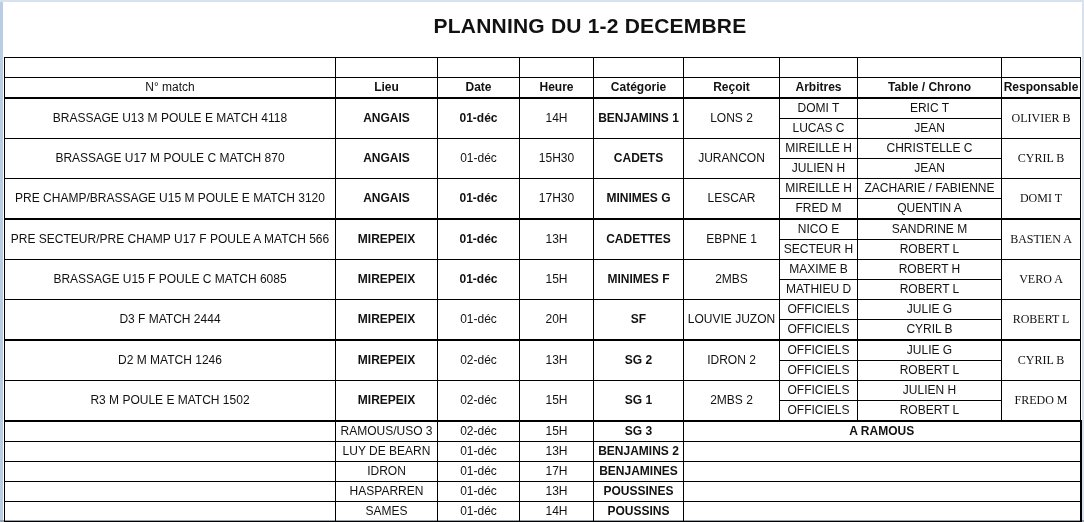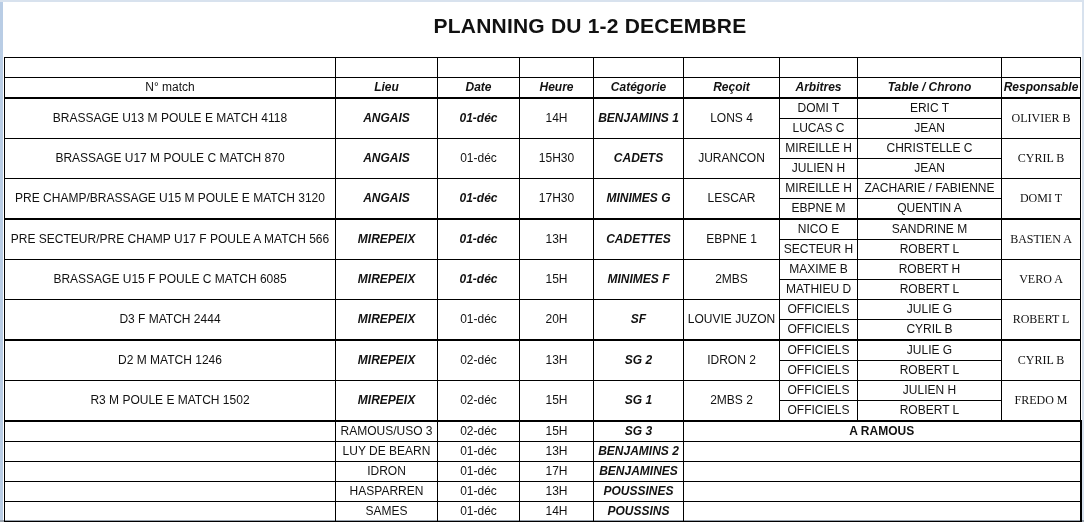--- a/index.html
+++ b/index.html
@@ -8,21 +8,21 @@
     .frame { position: absolute; left: 0; top: 0; width: 1084px; height: 522px; }
     .left-edge { position: absolute; left: 0; top: 0; width: 3px; height: 522px; background: #b9cde5; }
     .top-edge { position: absolute; left: 0; top: 0; width: 1084px; height: 2px; background: #d8e2ee; }
     .right-edge { position: absolute; right: 0; top: 0; width: 2px; height: 522px; background: #d8e2ee; }
     .bottom-edge { position: absolute; left: 0; bottom: 0; width: 1084px; height: 2px; background: #9aa3ad; }
     .title { position: absolute; left: 4px; top: 14px; width: 1076px; text-align: center;
              font-weight: bold; font-size: 21px; letter-spacing: 0.2px; padding-left: 48px; }
     table.sheet { position: absolute; left: 4px; top: 57px; border-collapse: collapse; table-layout: fixed; }
     table.sheet td { border: 1px solid #000; padding: 0; text-align: center; vertical-align: middle;
                      font-size: 12px; height: 19px; line-height: 19px; white-space: nowrap; overflow: hidden; }
-    td.b { font-weight: bold; font-style: italic; }
+    td.b { font-weight: bold; }
     tr.hdr td { border-bottom: 2px solid #000; }
     tr.grp-top td { border-top: 2px solid #000; }
     td.nob-left { border-left: none; margin-left: 48px; }
     td.right-thick { border-right: 2px solid #000; font-family: Liberation Serif, serif; }
   </style>
 </head>
 <body>
 
 <div class="frame">
   <div class="left-edge"></div>
@@ -66,21 +66,21 @@
         <td class="b">Arbitres</td>
         <td class="b">Table / Chrono</td>
         <td class="b">Responsable</td>
       </tr>
     <tr>
           <td rowspan="2" class="nob-left">BRASSAGE U13 M POULE E MATCH 4118</td>
           <td rowspan="2" class="b">ANGAIS</td>
           <td rowspan="2" class="b">01-déc</td>
           <td rowspan="2">14H</td>
           <td rowspan="2" class="b">BENJAMINS 1</td>
-          <td rowspan="2">LONS 4</td>
+          <td rowspan="2">LONS 2</td>
           <td>DOMI T</td>
           <td>ERIC T</td>
           <td rowspan="2" class="right-thick">OLIVIER B</td>
         </tr>
         <tr>
           <td>LUCAS C</td>
           <td>JEAN</td>
         </tr>
         <tr>
           <td rowspan="2" class="nob-left">BRASSAGE U17 M POULE C MATCH 870</td>
@@ -102,21 +102,21 @@
           <td rowspan="2" class="b">ANGAIS</td>
           <td rowspan="2" class="b">01-déc</td>
           <td rowspan="2">17H30</td>
           <td rowspan="2" class="b">MINIMES G</td>
           <td rowspan="2">LESCAR</td>
           <td>MIREILLE H</td>
           <td>ZACHARIE / FABIENNE</td>
           <td rowspan="2" class="right-thick">DOMI T</td>
         </tr>
         <tr>
-          <td>EBPNE M</td>
+          <td>FRED M</td>
           <td>QUENTIN A</td>
         </tr>
         <tr class="grp-top">
           <td rowspan="2" class="nob-left">PRE SECTEUR/PRE CHAMP U17 F POULE A MATCH 566</td>
           <td rowspan="2" class="b">MIREPEIX</td>
           <td rowspan="2" class="b">01-déc</td>
           <td rowspan="2">13H</td>
           <td rowspan="2" class="b">CADETTES</td>
           <td rowspan="2">EBPNE 1</td>
           <td>NICO E</td>

